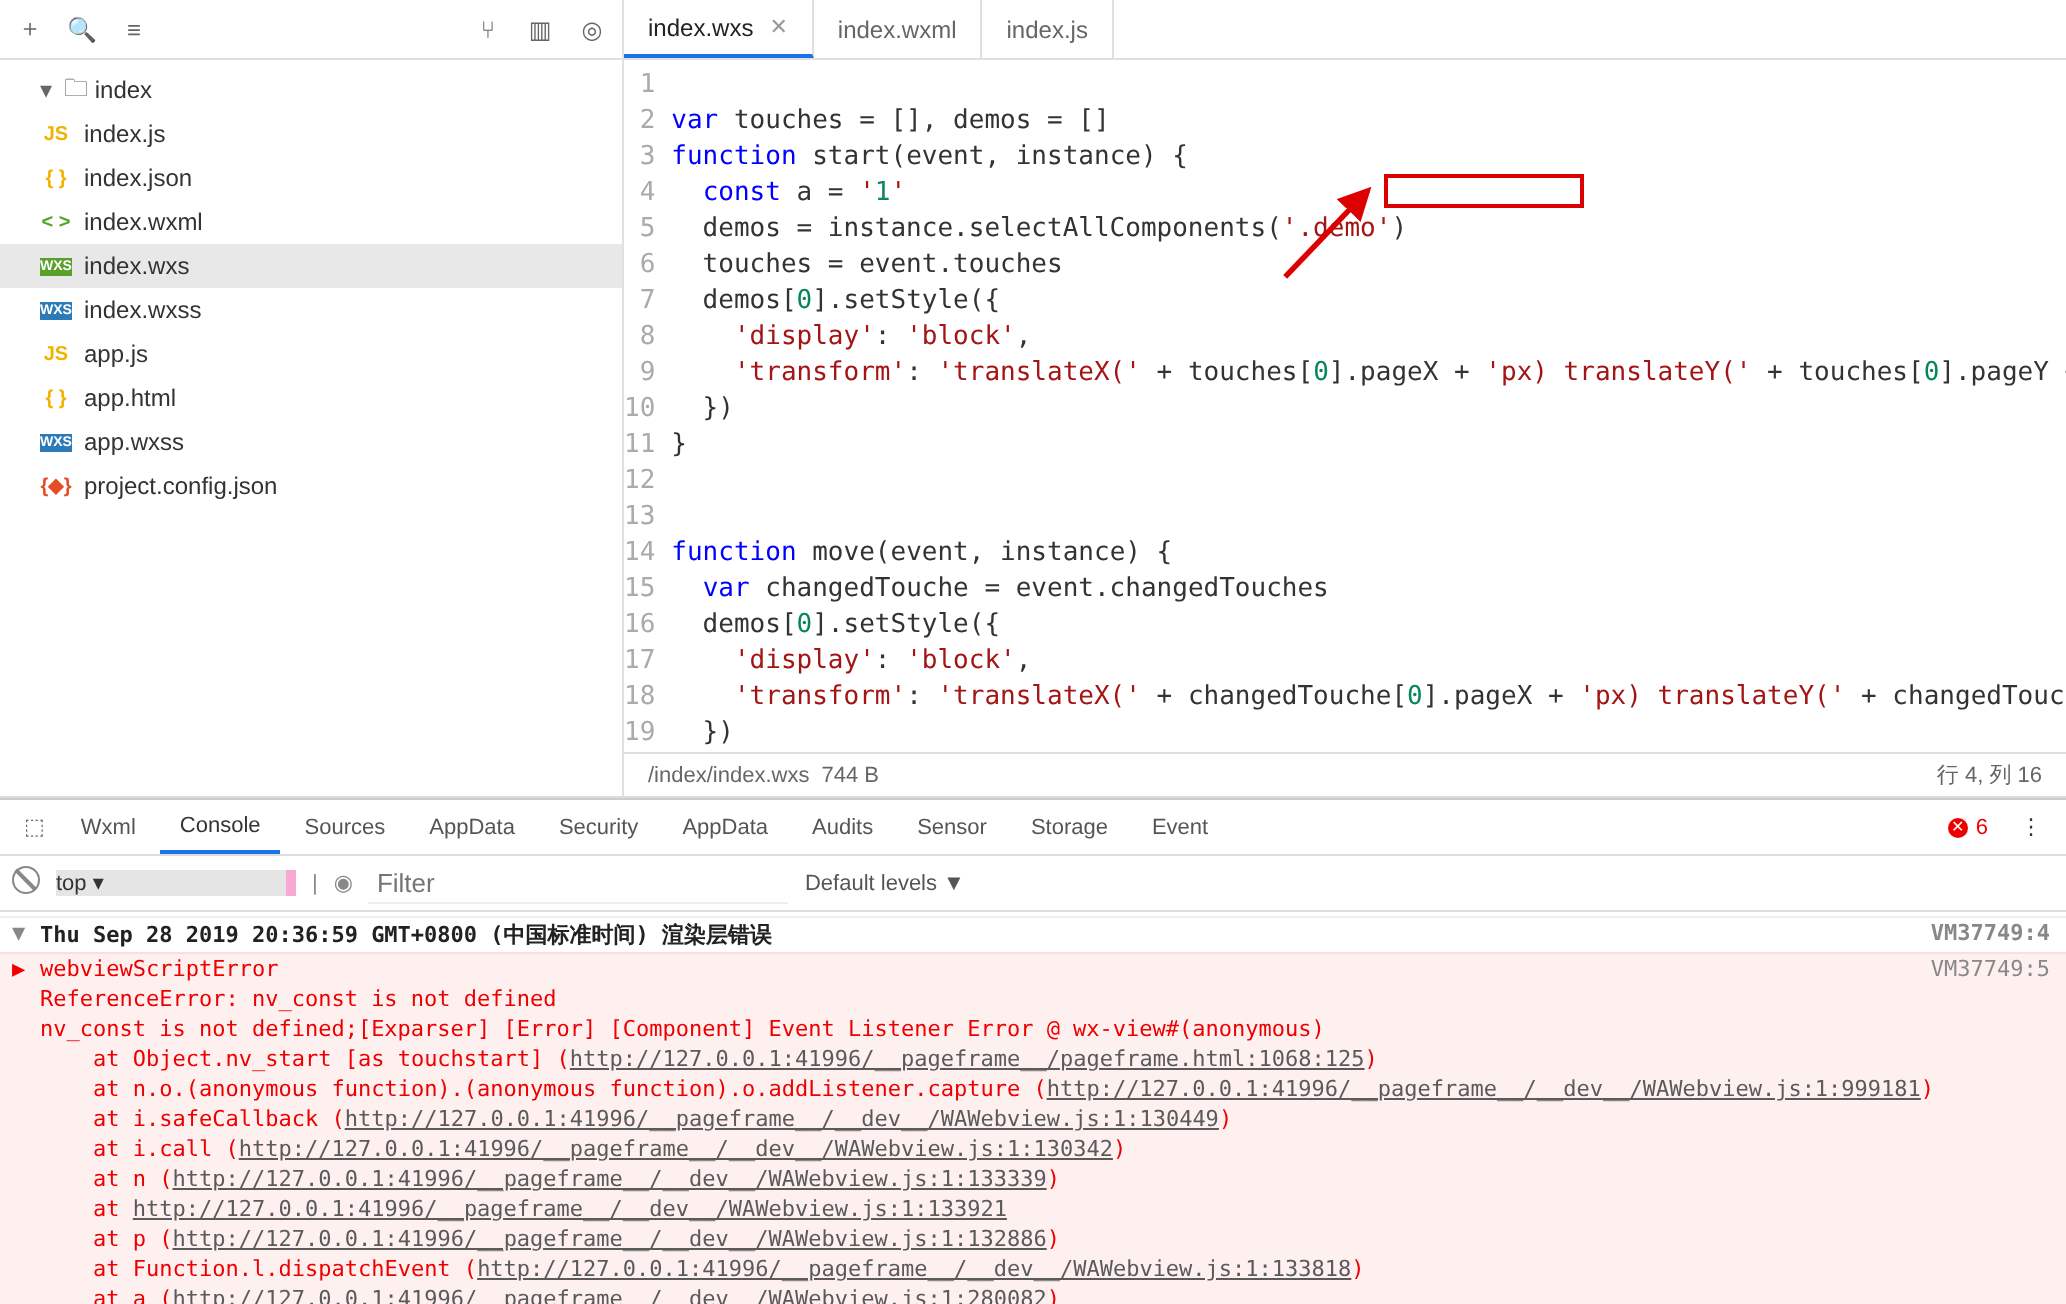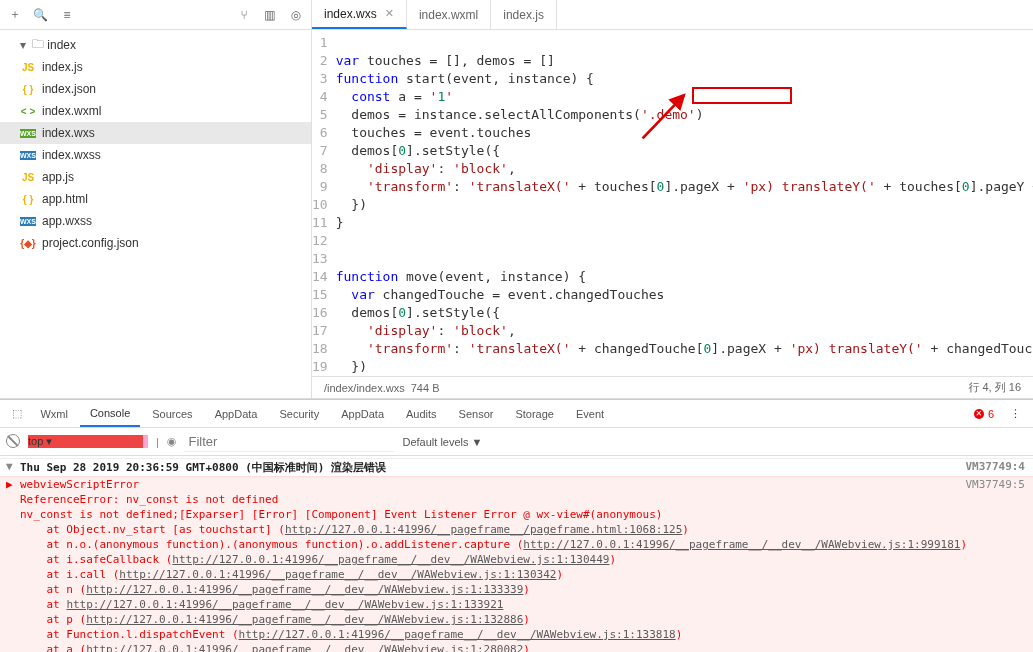--- a/index.html
+++ b/index.html
@@ -41,21 +41,21 @@
 .status .sp{flex:1}
 .devtools{height:253px;display:flex;flex-direction:column;border-top:1px solid #ccc;font-size:11px}
 .dtabs{display:flex;height:28px;align-items:center;border-bottom:1px solid #ddd;padding:0 6px;gap:2px}
 .dtab{padding:6px 10px;cursor:pointer;color:#555}
 .dtab.act{border-bottom:2px solid #1a73e8;color:#333}
 .dtabs .sp{flex:1}
 .err-ct{color:#e00;display:flex;align-items:center;gap:4px;padding-right:8px}
 .err-dot{width:10px;height:10px;background:#e00;border-radius:50%;display:inline-flex;align-items:center;justify-content:center;color:#fff;font-size:8px}
 .filter{display:flex;height:28px;align-items:center;border-bottom:1px solid #ddd;padding:0 6px;gap:8px}
 .filter select,.filter input{border:1px solid #ccc;height:20px;font-size:13px;padding:0 4px}
-.filter .sel{width:120px;background:#ef4444;border:none;border-right:5px solid #f9a8d4}
+.filter .sel{width:120px;background:#e5e5e5;border:none;border-right:5px solid #f9a8d4}
 .filter input{flex:0 0 210px;border:none;border-bottom:1px solid #eee}
 .filter .lvl{color:#555}
 .cons{flex:1;overflow:auto;font-family:Consolas,Menlo,monospace;font-size:11px;padding:2px 0;position:relative}
 .cl{padding:1px 8px 1px 20px;white-space:pre-wrap;word-break:break-all;display:flex}
 .cl .body{flex:1}
 .cl .src-loc{color:#888;padding-left:8px}
 .cl.head{color:#222;font-weight:bold;border-top:1px solid #eee;border-bottom:1px solid #fdd;background:#fff}
 .cl.e{color:#e00;background:#fff0f0}
 .cl.e a{color:#5a5a5a;text-decoration:underline}
 .tri{position:absolute;left:6px;color:#888}

